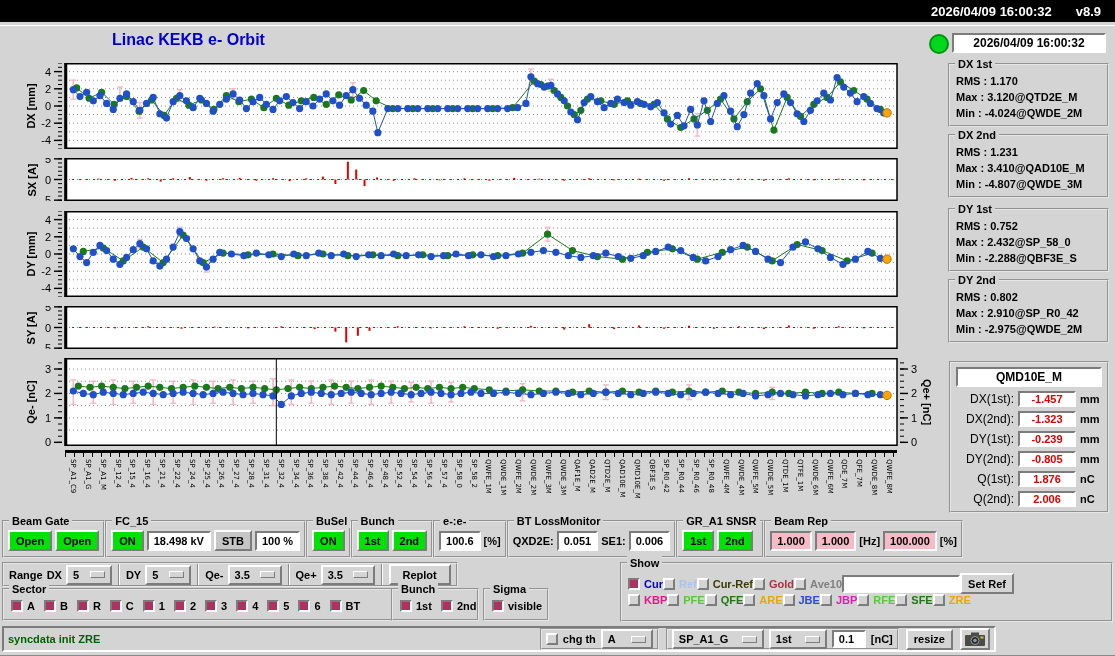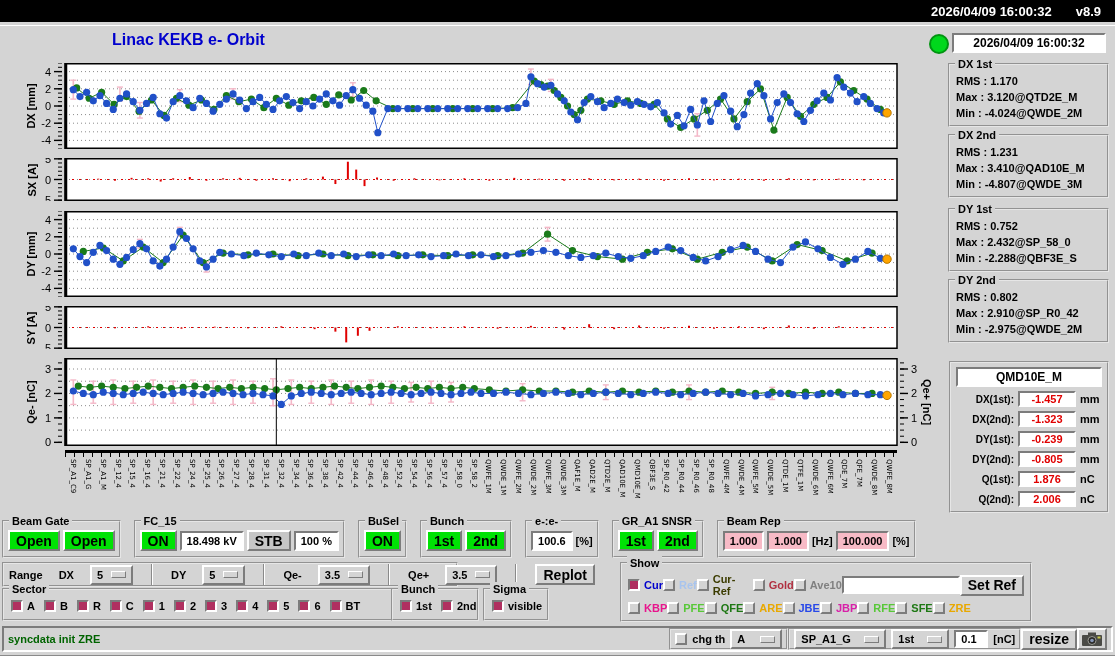--- a/index.html
+++ b/index.html
@@ -17,50 +17,50 @@
   #band{position:absolute;left:65px;top:424px;width:832px;height:62px;border-top:3px solid #000;overflow:hidden;box-sizing:content-box}
   #bticks{position:absolute;left:0;top:0;width:832px;height:4px;background:repeating-linear-gradient(90deg,#000 0 1px,transparent 1px 9px)}
   .bpm{position:absolute;top:6px;writing-mode:vertical-rl;font-size:7px;line-height:7px;color:#000;font-family:"DejaVu Sans",sans-serif;white-space:nowrap}
   .grp{position:absolute;border:2px groove #e6e6e6;box-sizing:border-box;background:#d4d4d4}
   .ttl{position:absolute;top:-8px;left:5px;background:#d4d4d4;padding:0 3px;font-size:11px;font-weight:bold;line-height:14px;white-space:nowrap}
   .srow{margin:0 6px;font-size:11px;font-weight:bold;line-height:16px;white-space:nowrap}
   .srow:first-of-type{margin-top:8px}
   #monitor{position:absolute;left:949px;top:335px;width:160px;height:152px;border:2px groove #e6e6e6;box-sizing:border-box}
   #mtitle{margin:4px 5px 3px;background:#fff;border:2px solid;border-color:#7c7c7c #fff #fff #7c7c7c;text-align:center;font-weight:bold;font-size:12px;padding:1px 0}
   .mrow{display:flex;align-items:center;gap:4px;margin:2px 5px;height:18px}
-  .mlabel{flex:0 0 58px;text-align:right;font-size:10px;font-weight:bold}
+  .mlabel{flex:0 0 58px;text-align:right;font-size:12px;font-weight:normal}
   .mval{flex:0 0 58px;background:#fff;border:2px solid;border-color:#7c7c7c #fff #fff #7c7c7c;color:#e00000;font-size:11px;font-weight:bold;text-align:center;height:16px;line-height:13px;box-sizing:border-box}
   .munit{font-size:11px;font-weight:bold}
   .lab{font-size:11px;font-weight:bold;white-space:nowrap}
-  .btn{display:inline-flex;align-items:center;justify-content:center;font-size:14px;font-weight:bold;color:#000;background:#d4d4d4;border:2px solid;border-color:#fff #7c7c7c #7c7c7c #fff;padding:1px 6px;height:21px;box-sizing:border-box;white-space:nowrap;cursor:default}
+  .btn{display:inline-flex;align-items:center;justify-content:center;font-size:11px;font-weight:bold;color:#000;background:#d4d4d4;border:2px solid;border-color:#fff #7c7c7c #7c7c7c #fff;padding:1px 6px;height:21px;box-sizing:border-box;white-space:nowrap;cursor:default}
   .green{background:#00e204}
   .grayb{background:#c6c6c6}
   .entry{display:inline-flex;align-items:center;justify-content:center;background:#fff;border:2px solid;border-color:#7c7c7c #fff #fff #7c7c7c;font-size:11px;font-weight:bold;height:20px;padding:1px 5px;box-sizing:border-box;white-space:nowrap}
   .pink{background:#f7bac6}
   input.entry{font-family:"Liberation Sans",sans-serif;outline:none}
   .opt{display:inline-flex;align-items:center;justify-content:space-between;font-size:11px;font-weight:bold;background:#d4d4d4;border:2px solid;border-color:#fff #7c7c7c #7c7c7c #fff;padding:1px 5px;height:20px;box-sizing:border-box;white-space:nowrap}
   .ind{width:13px;height:5px;background:#d4d4d4;border:1px solid;border-color:#fff #7c7c7c #7c7c7c #fff;margin-left:8px}
   .cb{width:12px;height:12px;box-sizing:border-box;background:#d4d4d4;border:2px solid;border-color:#fff #7c7c7c #7c7c7c #fff;display:inline-block;flex:none}
   .cb.on{background:#b03060;border-color:#7c7c7c #fff #fff #7c7c7c}
   .ckitem{display:inline-flex;align-items:center;gap:4px}
   .cklab{font-size:11px;font-weight:bold}
-  #row1{position:absolute;left:2px;top:491px;width:1111px;height:42px;display:flex;gap:13px;align-items:flex-start}
+  #row1{position:absolute;left:2px;top:491px;width:1111px;height:42px;display:flex;gap:0;align-items:flex-start}
   #row1 .grp{position:relative;display:flex;align-items:center;gap:3px;padding:6px 4px 3px;height:38px;margin-top:3px;flex:none}
-  #rangegrp{position:absolute;left:2px;top:536px;width:456px;height:25px;border:2px groove #e6e6e6;display:flex;align-items:center;gap:16px;padding:0 5px;box-sizing:border-box}
+  #rangegrp{position:absolute;left:2px;top:536px;width:456px;height:25px;border:2px groove #e6e6e6;display:flex;align-items:center;gap:4px;padding:0 5px;box-sizing:border-box}
   .vsep{width:0;align-self:stretch;border-left:1px solid #8a8a8a;border-right:1px solid #fff;margin:0 2px}
   #sectorgrp{left:2px;top:562px;width:436px;height:33px}
   #bunchgrp2{left:391px;top:562px;width:88px;height:33px}
   #sigmagrp{left:483px;top:562px;width:66px;height:33px}
   .ckrow{display:flex;align-items:center;gap:9px;padding:10px 7px 0}
-  #showgrp{left:620px;top:536px;width:412px;height:60px}
+  #showgrp{left:620px;top:536px;width:493px;height:60px}
   .showrow{display:flex;align-items:center;padding:0 6px}
   .showrow.r1{margin-top:9px}
-  .showrow.r2{margin-top:5px}
+  .showrow.r2{}
   #refinput{width:118px;height:18px}
-  #statusbar{position:absolute;left:2px;top:600px;width:1111px;height:26px;border:2px solid;border-color:#7c7c7c #fff #fff #7c7c7c;display:flex;align-items:center;padding:0 4px;box-sizing:border-box;background:#d4d4d4}
+  #statusbar{position:absolute;left:2px;top:600px;width:994px;height:26px;border:2px solid;border-color:#7c7c7c #fff #fff #7c7c7c;display:flex;align-items:center;gap:7px;padding:0 4px;box-sizing:border-box;background:#d4d4d4}
   #statusmsg{color:#006400;font-size:11px;font-weight:bold}
   .sframe{display:flex;align-items:center;gap:5px;border:2px groove #e6e6e6;padding:0 4px;height:22px;box-sizing:border-box}
   #botline{position:absolute;left:0;top:629px;width:1115px;height:2px;border-top:1px solid #8a8a8a;border-bottom:1px solid #fff}
   .spacer{flex:1}
   .iconbtn{display:inline-flex;align-items:center;justify-content:center;background:#d4d4d4;border:2px solid;border-color:#fff #7c7c7c #7c7c7c #fff;height:22px;width:30px;box-sizing:border-box}
 </style>
 </head>
 <body>
 
 <div id="titlebar">
@@ -1043,20 +1043,27 @@
     <div class="grp">
       <span class="ttl">Bunch</span>
       <span class="btn green">1st</span>
       <span class="btn green">2nd</span>
     </div>
     <div class="grp">
       <span class="ttl">e-:e-</span>
       <span class="entry">100.6</span>
       <span class="lab">[%]</span>
     </div>
+    <div class="grp">
+      <span class="ttl">BT LossMonitor</span>
+      <span class="lab">QXD2E:</span>
+      <span class="entry">0.051</span>
+      <span class="lab">SE1:</span>
+      <span class="entry">0.006</span>
+    </div>
     <div class="grp" style="min-width:88px">
       <span class="ttl">GR_A1 SNSR</span>
       <span class="btn green">1st</span>
       <span class="btn green">2nd</span>
     </div>
     <div class="grp">
       <span class="ttl">Beam Rep</span>
       <span class="entry pink">1.000</span>
       <span class="entry pink">1.000</span>
       <span class="lab">[Hz]</span>

